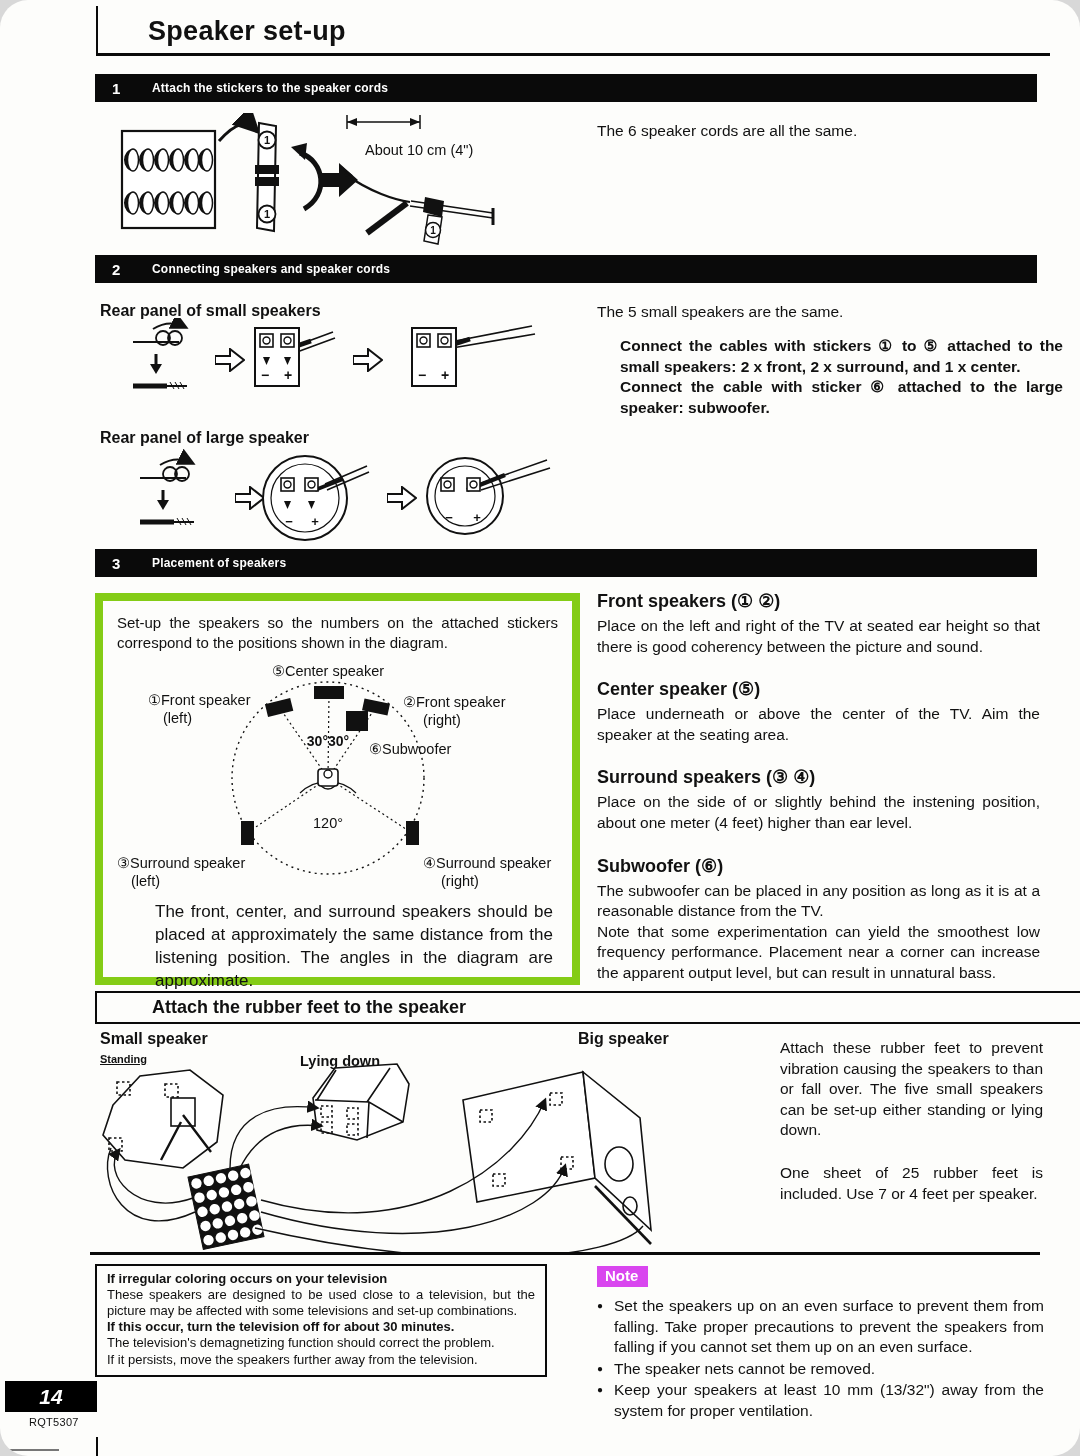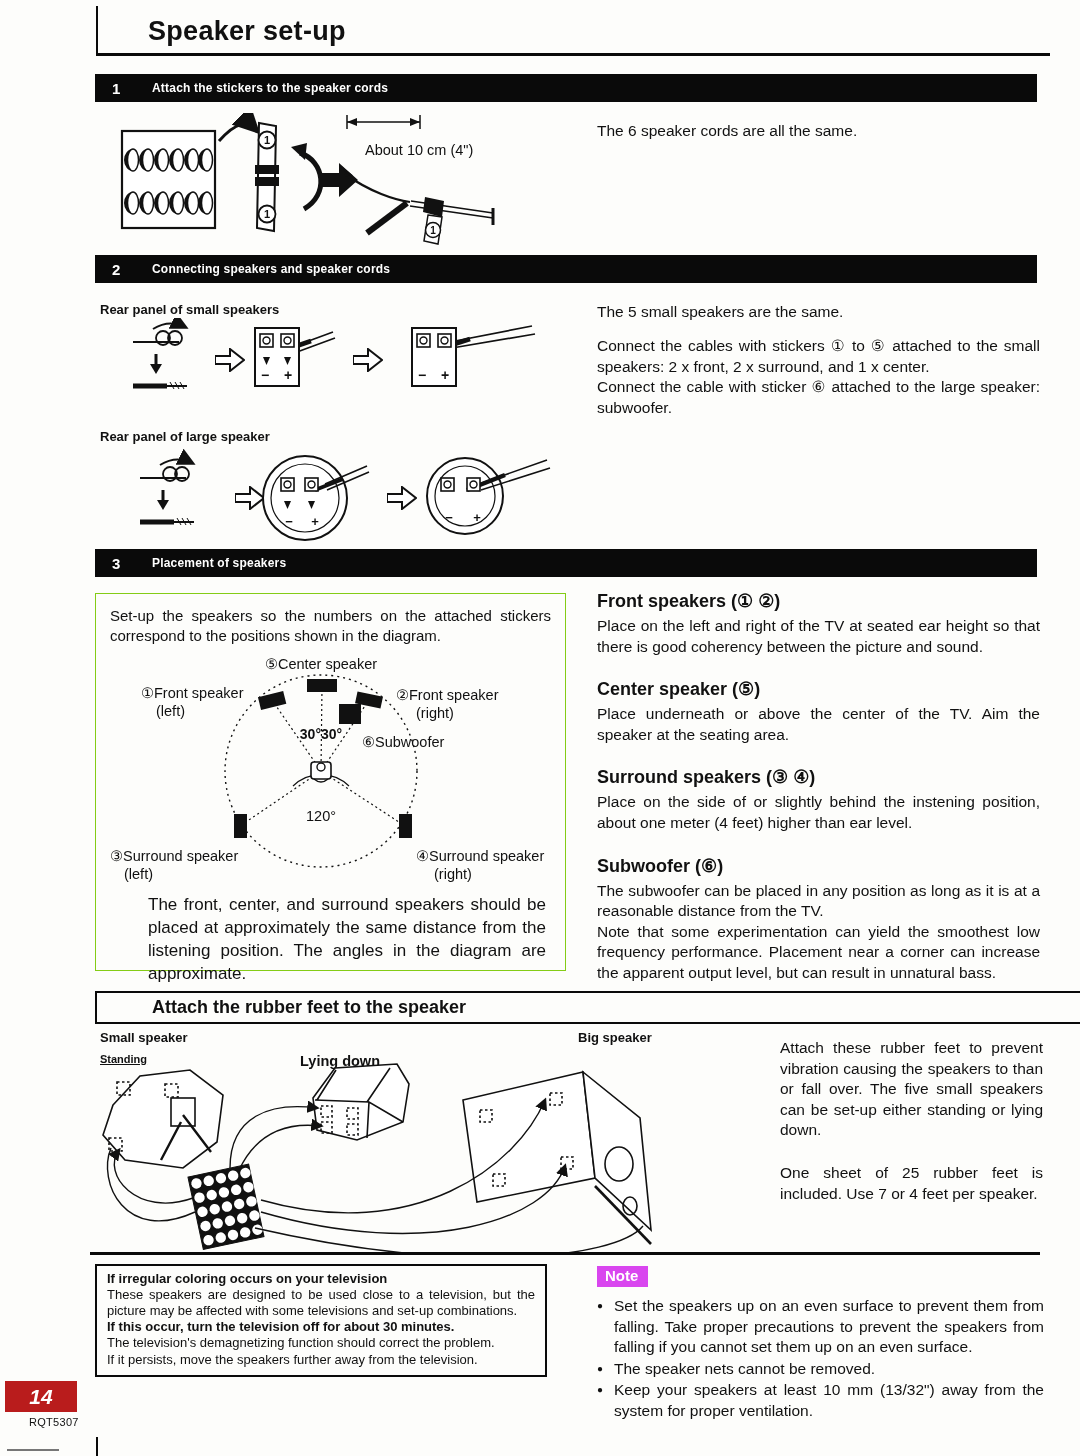--- a/index.html
+++ b/index.html
@@ -1,43 +1,43 @@
 <!DOCTYPE html>
 <html><head>
 <meta charset="utf-8">
 <style>
   html,body{margin:0;padding:0;background:#d8d8d8;}
   .page{position:relative;width:1080px;height:1456px;background:#fdfdfb;color:#111;
-        font-family:"Liberation Sans",sans-serif;overflow:hidden;}
+        font-family:"Liberation Sans",sans-serif;overflow:hidden;border-radius:28px;}
   .abs{position:absolute;}
   .ttl{font-size:27px;font-weight:bold;letter-spacing:.3px;}
   .corner{border-left:2px solid #0a0a0a;border-bottom:3px solid #0a0a0a;}
   .secbar{background:#0a0a0a;color:#fff;display:flex;align-items:center;height:28px;width:942px;}
   .secbar .num{padding-left:17px;width:40px;font-size:15px;font-weight:bold;}
   .secbar .t{font-size:12px;font-weight:bold;letter-spacing:.2px;}
   .jbody{font-size:15.5px;line-height:1.33;text-align:justify;}
   .plain{font-size:15.5px;line-height:1.33;}
-  .blabel{font-weight:bold;font-size:13px;}
-  .pbox{border:1px solid #84cc16;width:469px;height:376px;position:relative;}
+  .blabel{font-weight:bold;font-size:16px;}
+  .pbox{border:8px solid #84cc16;width:469px;height:376px;position:relative;}
   .pbox-intro{margin:12px 14px 0 14px;font-size:15px;line-height:1.35;text-align:justify;}
   .pbox-outro{position:absolute;left:52px;top:300px;width:398px;font-size:17px;line-height:1.35;text-align:justify;}
   .blk{margin-bottom:21px;}
   .blk h3{margin:0 0 4px 0;font-size:18px;font-weight:bold;}
   .blk p{margin:0;font-size:15.5px;line-height:1.33;text-align:justify;white-space:pre-line;}
   .rfhdr{border:2.5px solid #0a0a0a;width:941px;height:29px;line-height:29px;padding-left:55px;
          font-size:18px;font-weight:bold;background:#fdfdfb;}
   .tvbox{border:2.5px solid #0a0a0a;width:428px;padding:5px 10px 7px 10px;font-size:13px;line-height:1.24;}
   .tvbox .bh{font-weight:bold;}
   .tvbox div{text-align:justify;}
   .notebadge{display:inline-block;background:#d946ef;color:#fff;font-weight:bold;font-size:15px;
              padding:1px 10px 3px 8px;}
   ul.notes{margin:9px 0 0 0;padding:0;list-style:none;width:447px;}
   ul.notes li{position:relative;padding-left:17px;font-size:15.5px;line-height:1.33;text-align:justify;margin-bottom:1px;}
   ul.notes li::before{content:"●";position:absolute;left:0;top:3px;font-size:10px;}
-  .pgnum{background:#b91c1c;color:#fff;width:72px;height:31px;display:flex;align-items:center;
+  .pgnum{background:#000000;color:#fff;width:92px;height:31px;display:flex;align-items:center;
          justify-content:center;font-size:21px;font-weight:bold;font-style:italic;}
   .code{font-size:11px;letter-spacing:.3px;}
   svg text{font-family:"Liberation Sans",sans-serif;}
 </style>
 </head>
 <body>
 
 <div class="page">
 
   <svg width="0" height="0" style="position:absolute">
@@ -160,21 +160,21 @@
       <path d="M24,22 L58,11" stroke="#111" stroke-width="4.5"></path>
       <rect x="0" y="0" width="44" height="58" fill="#fff" stroke="#111" stroke-width="2"></rect>
       <use href="#term" x="5" y="6"></use>
         <use href="#term" x="26" y="6"></use>
       <text x="10" y="52" font-size="14" font-weight="bold" text-anchor="middle" fill="#111">−</text>
       <text x="33" y="52" font-size="14" font-weight="bold" text-anchor="middle" fill="#111">+</text>
     </g>
   </svg>
 
   <div class="abs plain" style="left:597px;top:302px;width:440px;">The 5 small speakers are the same.</div>
-  <div class="abs" style="left:597px;top:336px;width:443px;">
+  <div class="abs" style="left:620px;top:336px;width:443px;font-weight:bold;">
     <div class="jbody">Connect the cables with stickers ① to ⑤ attached to the small speakers: 2 x front, 2 x surround, and 1 x center.</div>
     <div class="jbody">Connect the cable with sticker ⑥ attached to the large speaker: subwoofer.</div>
   </div>
 
   <div class="abs blabel" style="left:100px;top:429px;">Rear panel of large speaker</div>
 
   <svg class="abs" style="left:95px;top:448px;" width="470" height="102" viewBox="0 0 470 102">
     <use href="#twist" transform="translate(45,16)"></use>
     <use href="#oarrow" x="140" y="38" width="30" height="24"></use>
     <g transform="translate(168,6)">

